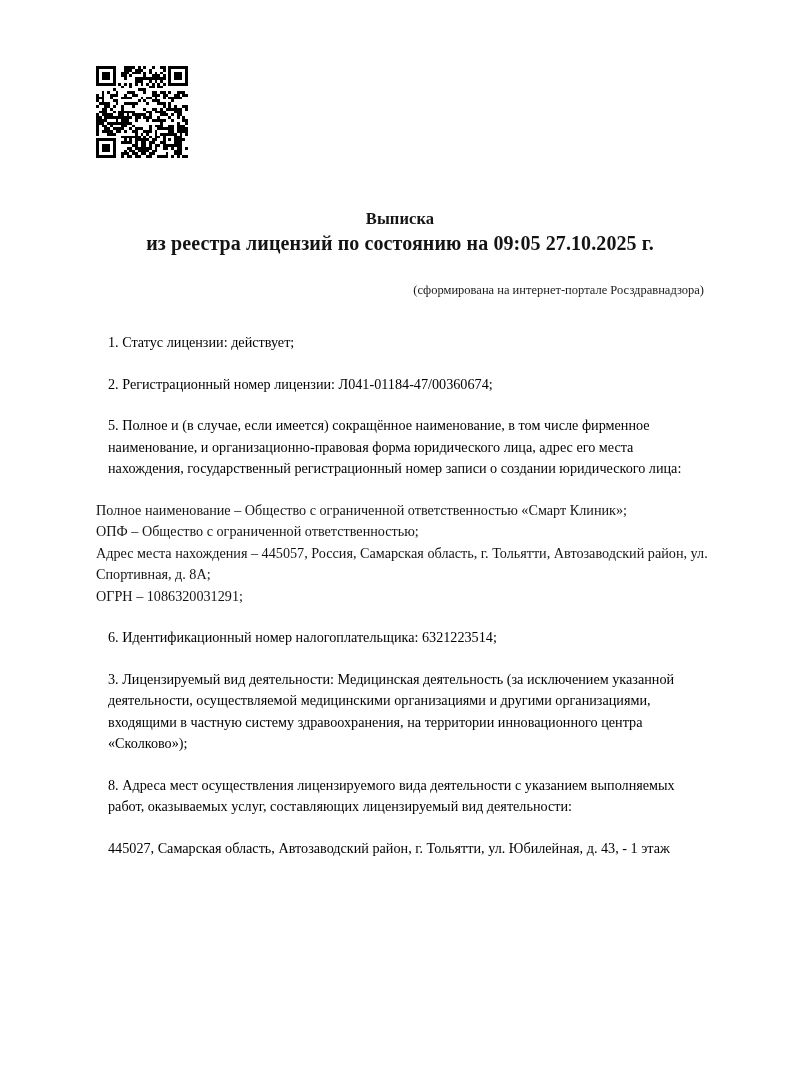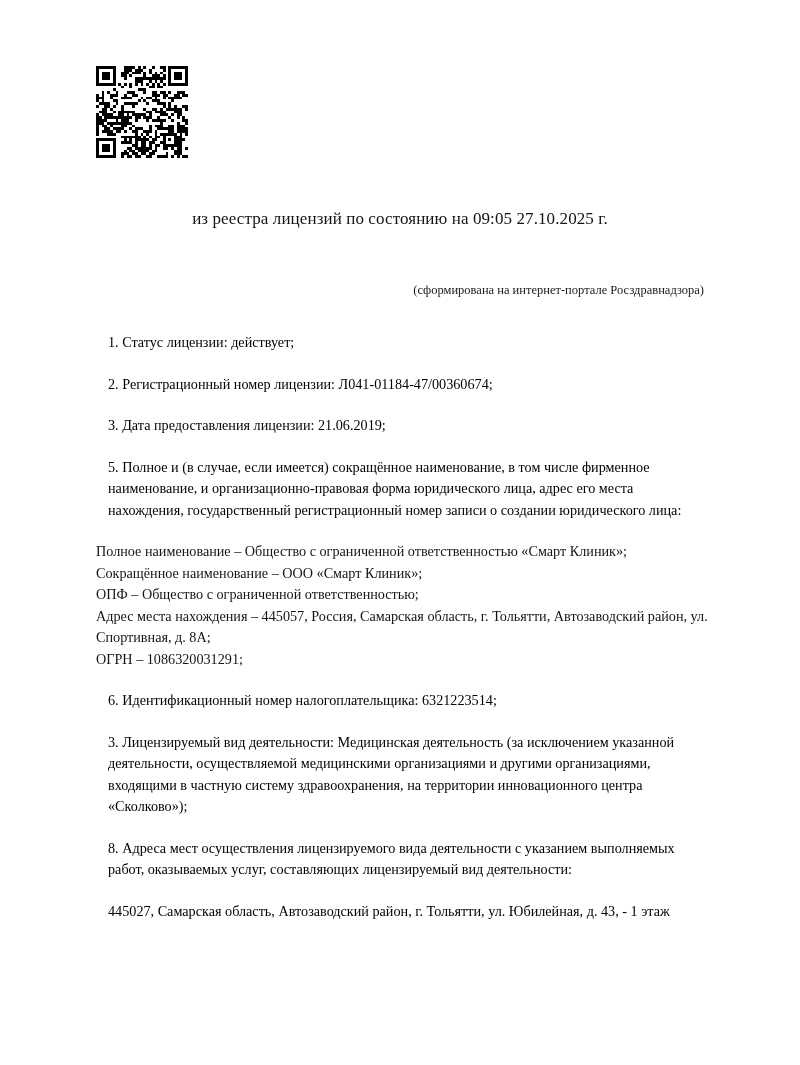--- a/index.html
+++ b/index.html
@@ -48,22 +48,22 @@
     width: 608px;
     text-align: center;
   }
   .doc-title-line1 {
     font-size: 16.5px;
     font-weight: bold;
     line-height: 25px;
     letter-spacing: 0.1px;
   }
   .doc-title-line2 {
-    font-size: 17px;
-    font-weight: normal;
+    font-size: 20px;
+    font-weight: bold;
     line-height: 25px;
     letter-spacing: 0.1px;
   }
 
   .subtitle {
     position: absolute;
     left: 96px;
     top: 281px;
     width: 608px;
     text-align: right;
@@ -656,35 +656,34 @@
           <rect x="25" y="32" width="1" height="1"></rect>
           <rect x="27" y="32" width="1" height="1"></rect>
           <rect x="29" y="32" width="1" height="1"></rect>
           <rect x="31" y="32" width="1" height="1"></rect>
           <rect x="32" y="32" width="1" height="1"></rect>
         </g>
     </svg>
   </div>
 
   <div class="title-block">
+    <div class="doc-title-line1">Выписка</div>
     <div class="doc-title-line2">из реестра лицензий по состоянию на 09:05 27.10.2025 г.</div>
   </div>
 
   <div class="subtitle">(сформирована на интернет-портале Росздравнадзора)</div>
 
   <div class="body-area">
 
     <p class="para">1. Статус лицензии: действует;</p>
     <p class="para">2. Регистрационный номер лицензии: Л041-01184-47/00360674;</p>
-    <p class="para">3. Дата предоставления лицензии: 21.06.2019;</p>
     <p class="para">5. Полное и (в случае, если имеется) сокращённое наименование, в том числе фирменное наименование, и организационно-правовая форма юридического лица, адрес его места нахождения, государственный регистрационный номер записи о создании юридического лица:</p>
 
     <div class="block-lines">
       <p class="line">Полное наименование – Общество с ограниченной ответственностью «Смарт Клиник»;</p>
-      <p class="line">Сокращённое наименование – ООО «Смарт Клиник»;</p>
       <p class="line">ОПФ – Общество с ограниченной ответственностью;</p>
       <p class="line">Адрес места нахождения – 445057, Россия, Самарская область, г. Тольятти, Автозаводский район, ул. Спортивная, д. 8А;</p>
       <p class="line">ОГРН – 1086320031291;</p>
     </div>
 
     <p class="para">6. Идентификационный номер налогоплательщика: 6321223514;</p>
     <p class="para">3. Лицензируемый вид деятельности: Медицинская деятельность (за исключением указанной деятельности, осуществляемой медицинскими организациями и другими организациями, входящими в частную систему здравоохранения, на территории инновационного центра «Сколково»);</p>
     <p class="para">8. Адреса мест осуществления лицензируемого вида деятельности с указанием выполняемых работ, оказываемых услуг, составляющих лицензируемый вид деятельности:</p>
 
     <p class="para">445027, Самарская область, Автозаводский район, г. Тольятти, ул. Юбилейная, д. 43, - 1 этаж</p>

